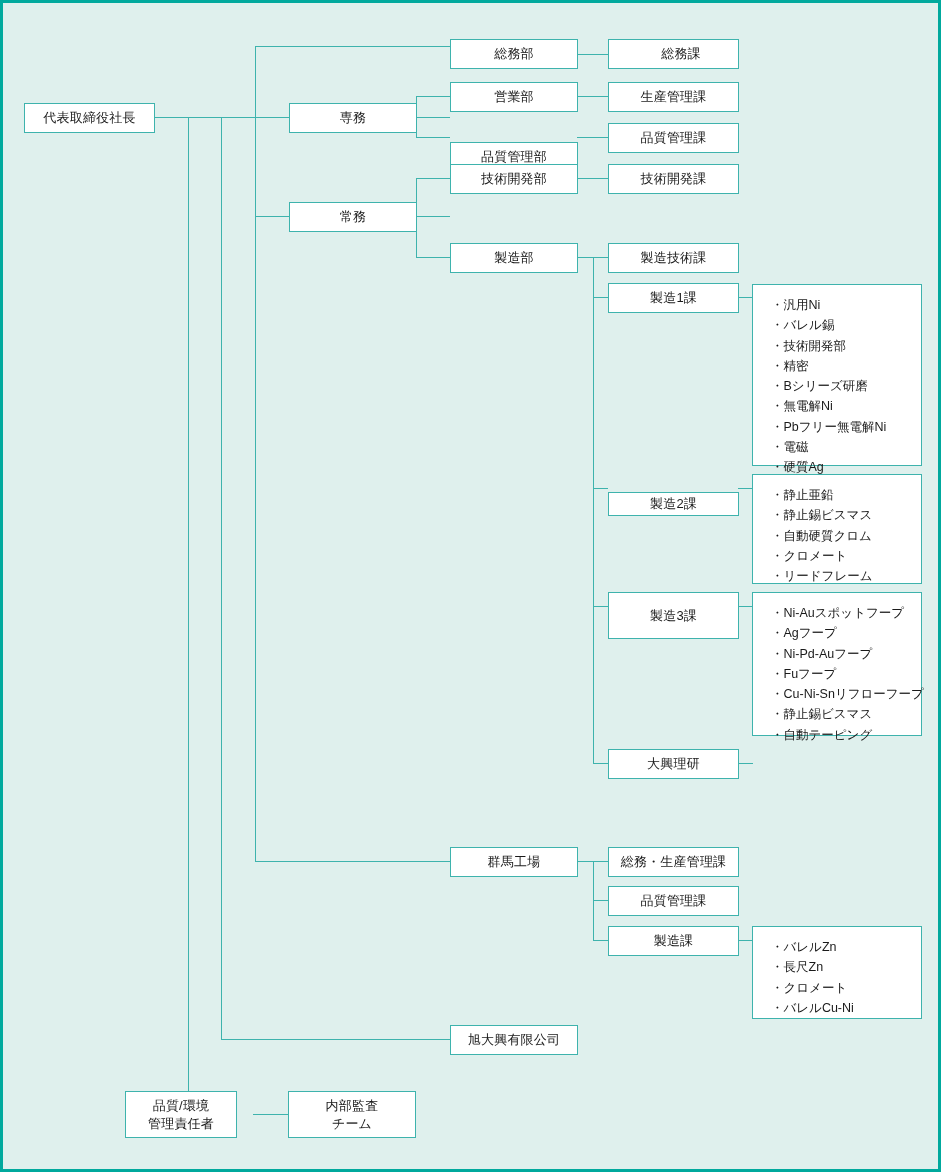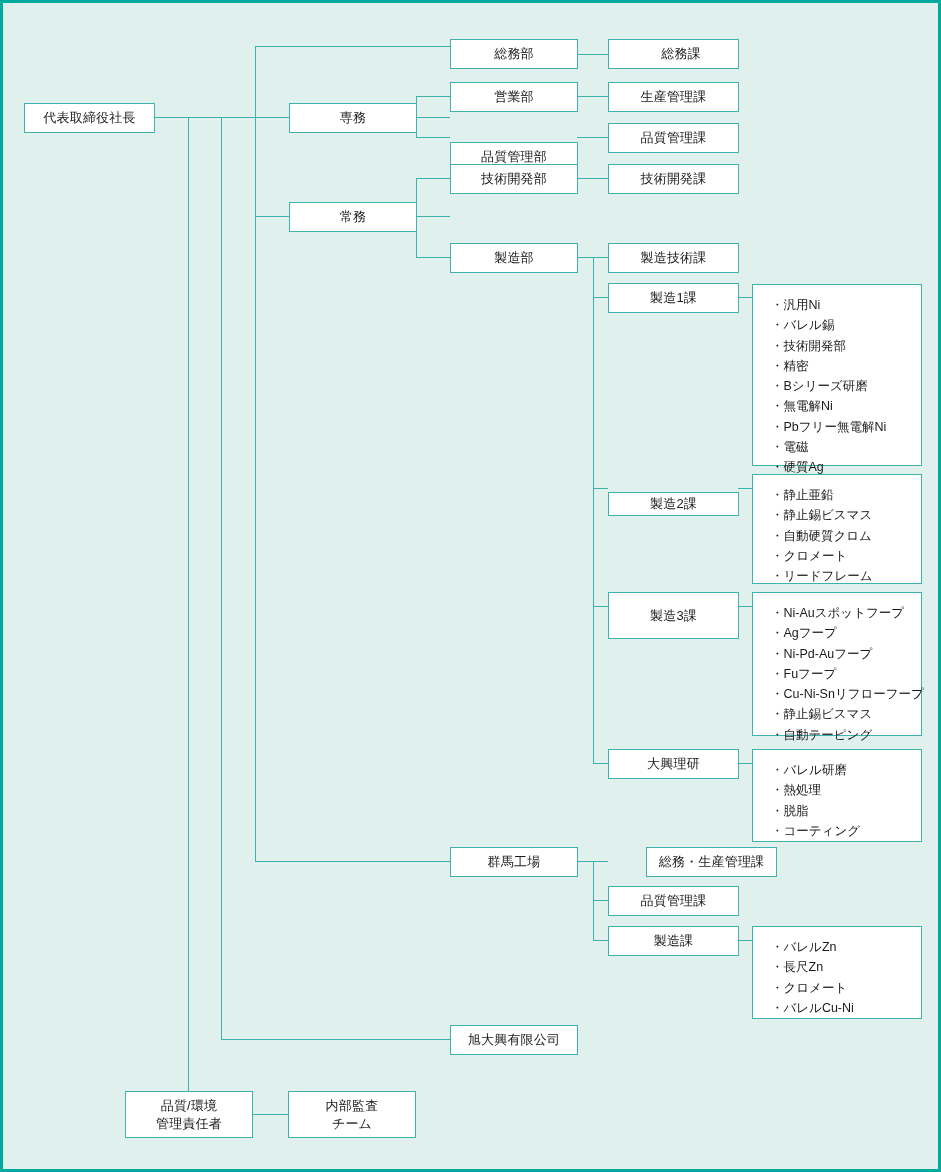--- a/index.html
+++ b/index.html
@@ -123,27 +123,27 @@
   <div class="box" style="left:605px; top:79px; width:131px; height:30px;">生産管理課</div>
   <div class="box" style="left:605px; top:120px; width:131px; height:30px;">品質管理課</div>
   <div class="box" style="left:605px; top:161px; width:131px; height:30px;">技術開発課</div>
   <div class="box" style="left:605px; top:240px; width:131px; height:30px;">製造技術課</div>
   <div class="box" style="left:605px; top:280px; width:131px; height:30px;">製造1課</div>
   <div class="box" style="left:605px; top:489px; width:131px; height:24px;">製造2課</div>
   <div class="box" style="left:605px; top:589px; width:131px; height:47px;text-align:center;">製造3課</div>
   <div class="box" style="left:605px; top:746px; width:131px; height:30px;">大興理研</div>
 
   <div class="box" style="left:447px; top:844px; width:128px; height:30px;">群馬工場</div>
-  <div class="box" style="left:605px; top:844px; width:131px; height:30px;margin-left:38px;">総務・生産管理課</div>
+  <div class="box" style="left:605px; top:844px; width:131px; height:30px;">総務・生産管理課</div>
   <div class="box" style="left:605px; top:883px; width:131px; height:30px;">品質管理課</div>
   <div class="box" style="left:605px; top:923px; width:131px; height:30px;">製造課</div>
 
   <div class="box" style="left:447px; top:1022px; width:128px; height:30px;">旭大興有限公司</div>
 
-  <div class="box" style="left:122px; top:1088px; width:128px; height:47px;">品質/環境
+  <div class="box" style="left:122px; top:1088px; width:112px; height:47px;">品質/環境
 管理責任者</div>
   <div class="box" style="left:285px; top:1088px; width:128px; height:47px;">内部監査
 チーム</div>
 
   <div class="detail" style="left:749px; top:281px; width:170px; height:182px;">
       <div class="li">汎用Ni</div>
       <div class="li">バレル錫</div>
       <div class="li">技術開発部</div>
       <div class="li">精密</div>
       <div class="li">Bシリーズ研磨</div>
@@ -161,26 +161,20 @@
     </div>
   <div class="detail" style="left:749px; top:589px; width:170px; height:144px;">
       <div class="li">Ni-Auスポットフープ</div>
       <div class="li">Agフープ</div>
       <div class="li">Ni-Pd-Auフープ</div>
       <div class="li">Fuフープ</div>
       <div class="li">Cu-Ni-Snリフローフープ</div>
       <div class="li">静止錫ビスマス</div>
       <div class="li">自動テーピング</div>
     </div>
-  <div class="detail" style="left:749px; top:746px; width:170px; height:93px;">
-      <div class="li">バレル研磨</div>
-      <div class="li">熱処理</div>
-      <div class="li">脱脂</div>
-      <div class="li">コーティング</div>
-    </div>
   <div class="detail" style="left:749px; top:923px; width:170px; height:93px;">
       <div class="li">バレルZn</div>
       <div class="li">長尺Zn</div>
       <div class="li">クロメート</div>
       <div class="li">バレルCu-Ni</div>
     </div>
 
 </div>
 
 </body></html>

